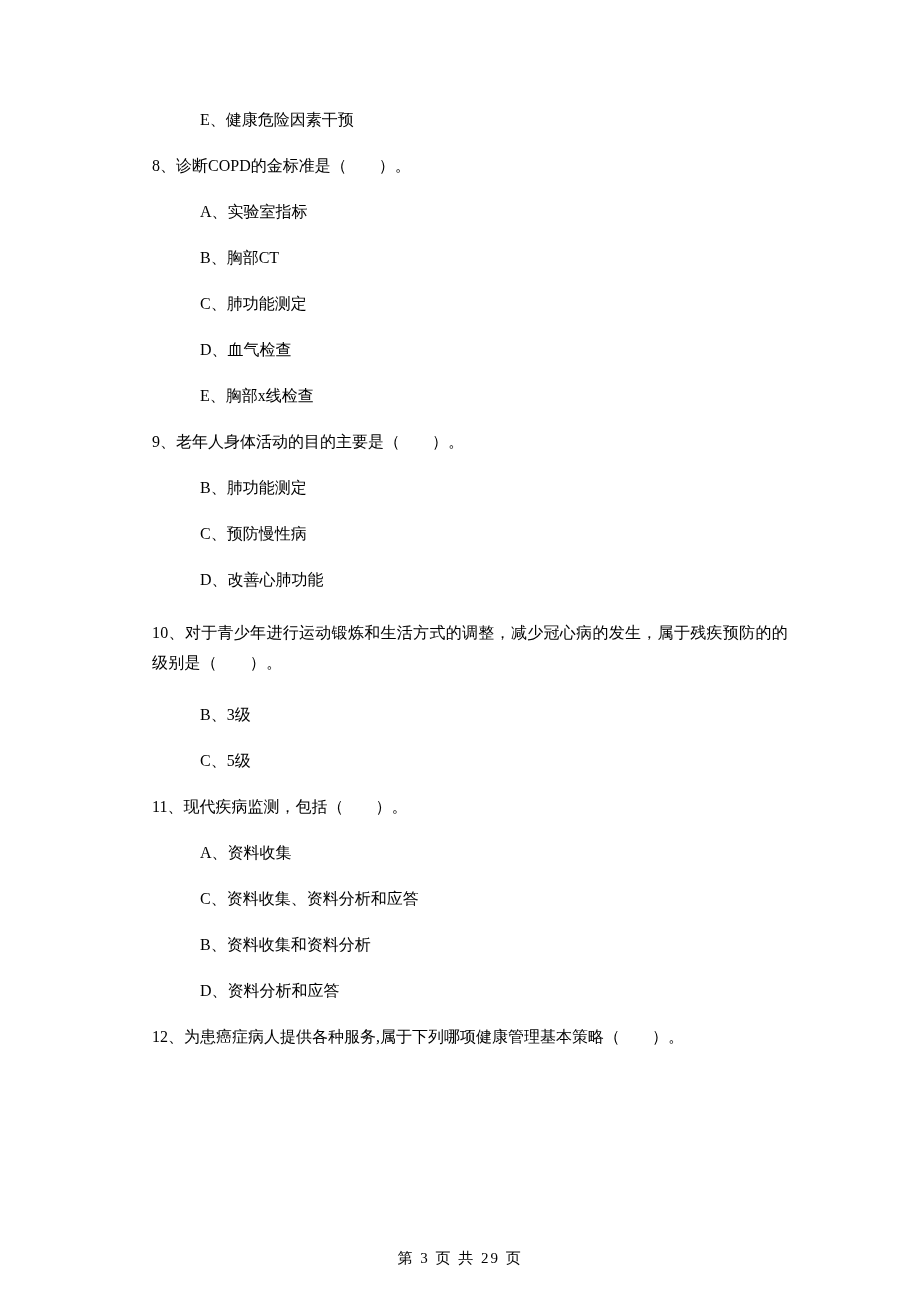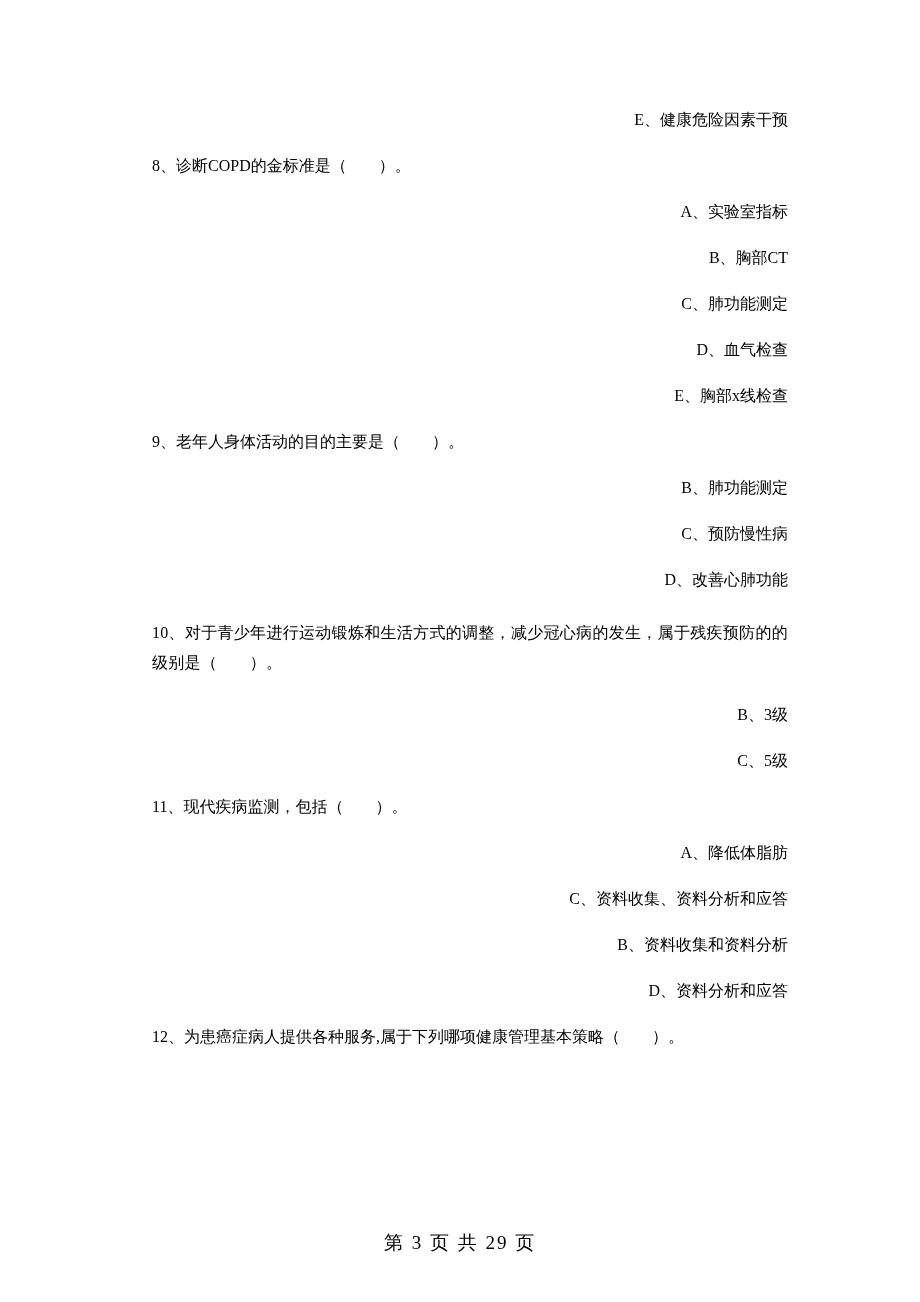--- a/index.html
+++ b/index.html
@@ -16,34 +16,33 @@
   .page {
     padding: 112px 132px 0 152px;
     line-height: 1.0;
   }
   .line {
     margin-bottom: 30px;
     white-space: nowrap;
   }
   .indent {
     padding-left: 48px;
-    text-align: right;
   }
   .wrap-line {
     margin-bottom: 30px;
     line-height: 1.85;
     white-space: normal;
     letter-spacing: 0.3px;
   }
   .footer {
     position: absolute;
-    bottom: 46px;
+    bottom: 34px;
     width: 100%;
     text-align: center;
-    font-size: 19px;
+    font-size: 15px;
     letter-spacing: 2px;
   }
 </style>
 </head>
 <body>
 
 <div class="page">
   <div class="line indent">E、健康危险因素干预</div>
   <div class="line">8、诊断COPD的金标准是（　　）。</div>
   <div class="line indent">A、实验室指标</div>
@@ -52,20 +51,20 @@
   <div class="line indent">D、血气检查</div>
   <div class="line indent">E、胸部x线检查</div>
   <div class="line">9、老年人身体活动的目的主要是（　　）。</div>
   <div class="line indent">B、肺功能测定</div>
   <div class="line indent">C、预防慢性病</div>
   <div class="line indent">D、改善心肺功能</div>
   <div class="wrap-line">10、对于青少年进行运动锻炼和生活方式的调整，减少冠心病的发生，属于残疾预防的的级别是（　　）。</div>
   <div class="line indent">B、3级</div>
   <div class="line indent">C、5级</div>
   <div class="line">11、现代疾病监测，包括（　　）。</div>
-  <div class="line indent">A、降低体脂肪</div>
+  <div class="line indent">A、资料收集</div>
   <div class="line indent">C、资料收集、资料分析和应答</div>
   <div class="line indent">B、资料收集和资料分析</div>
   <div class="line indent">D、资料分析和应答</div>
   <div class="line">12、为患癌症病人提供各种服务,属于下列哪项健康管理基本策略（　　）。</div>
 </div>
 
 <div class="footer">第 3 页 共 29 页</div>
 
 </body></html>

